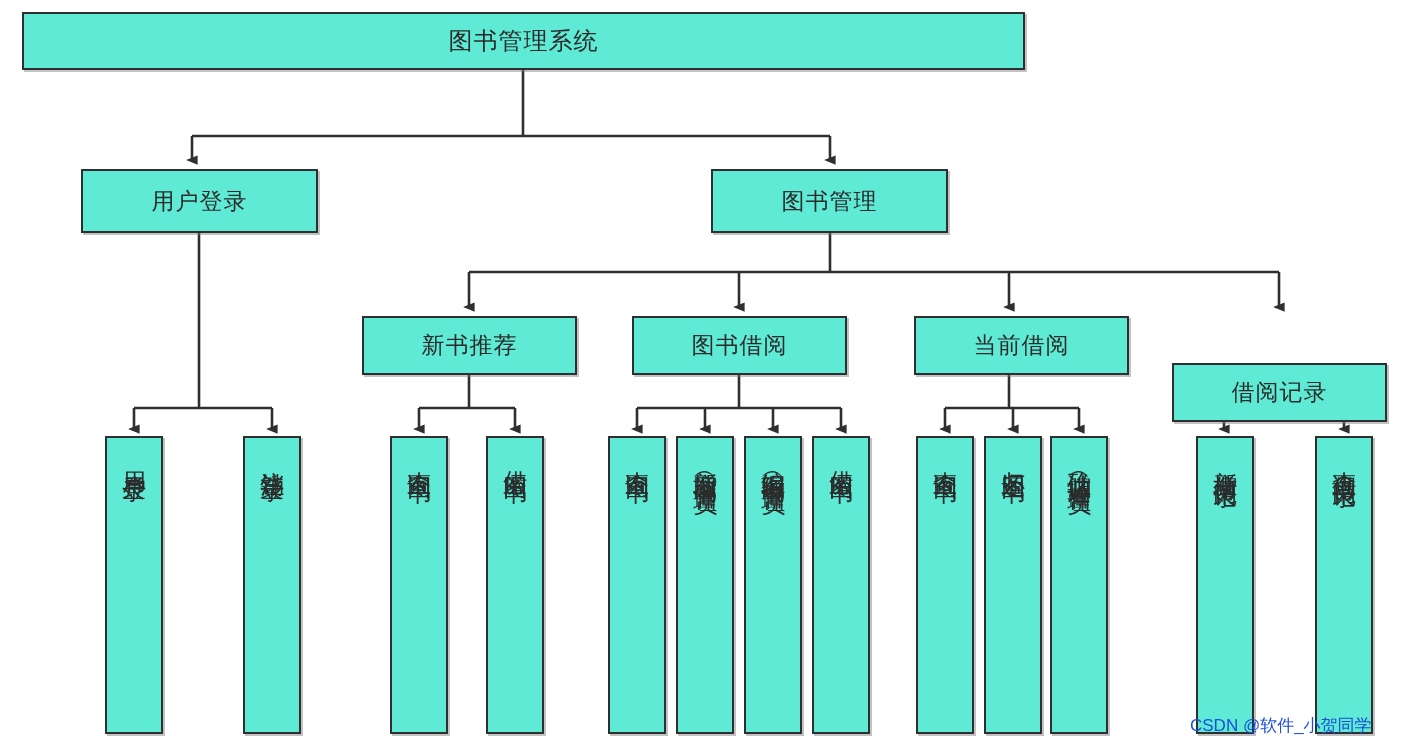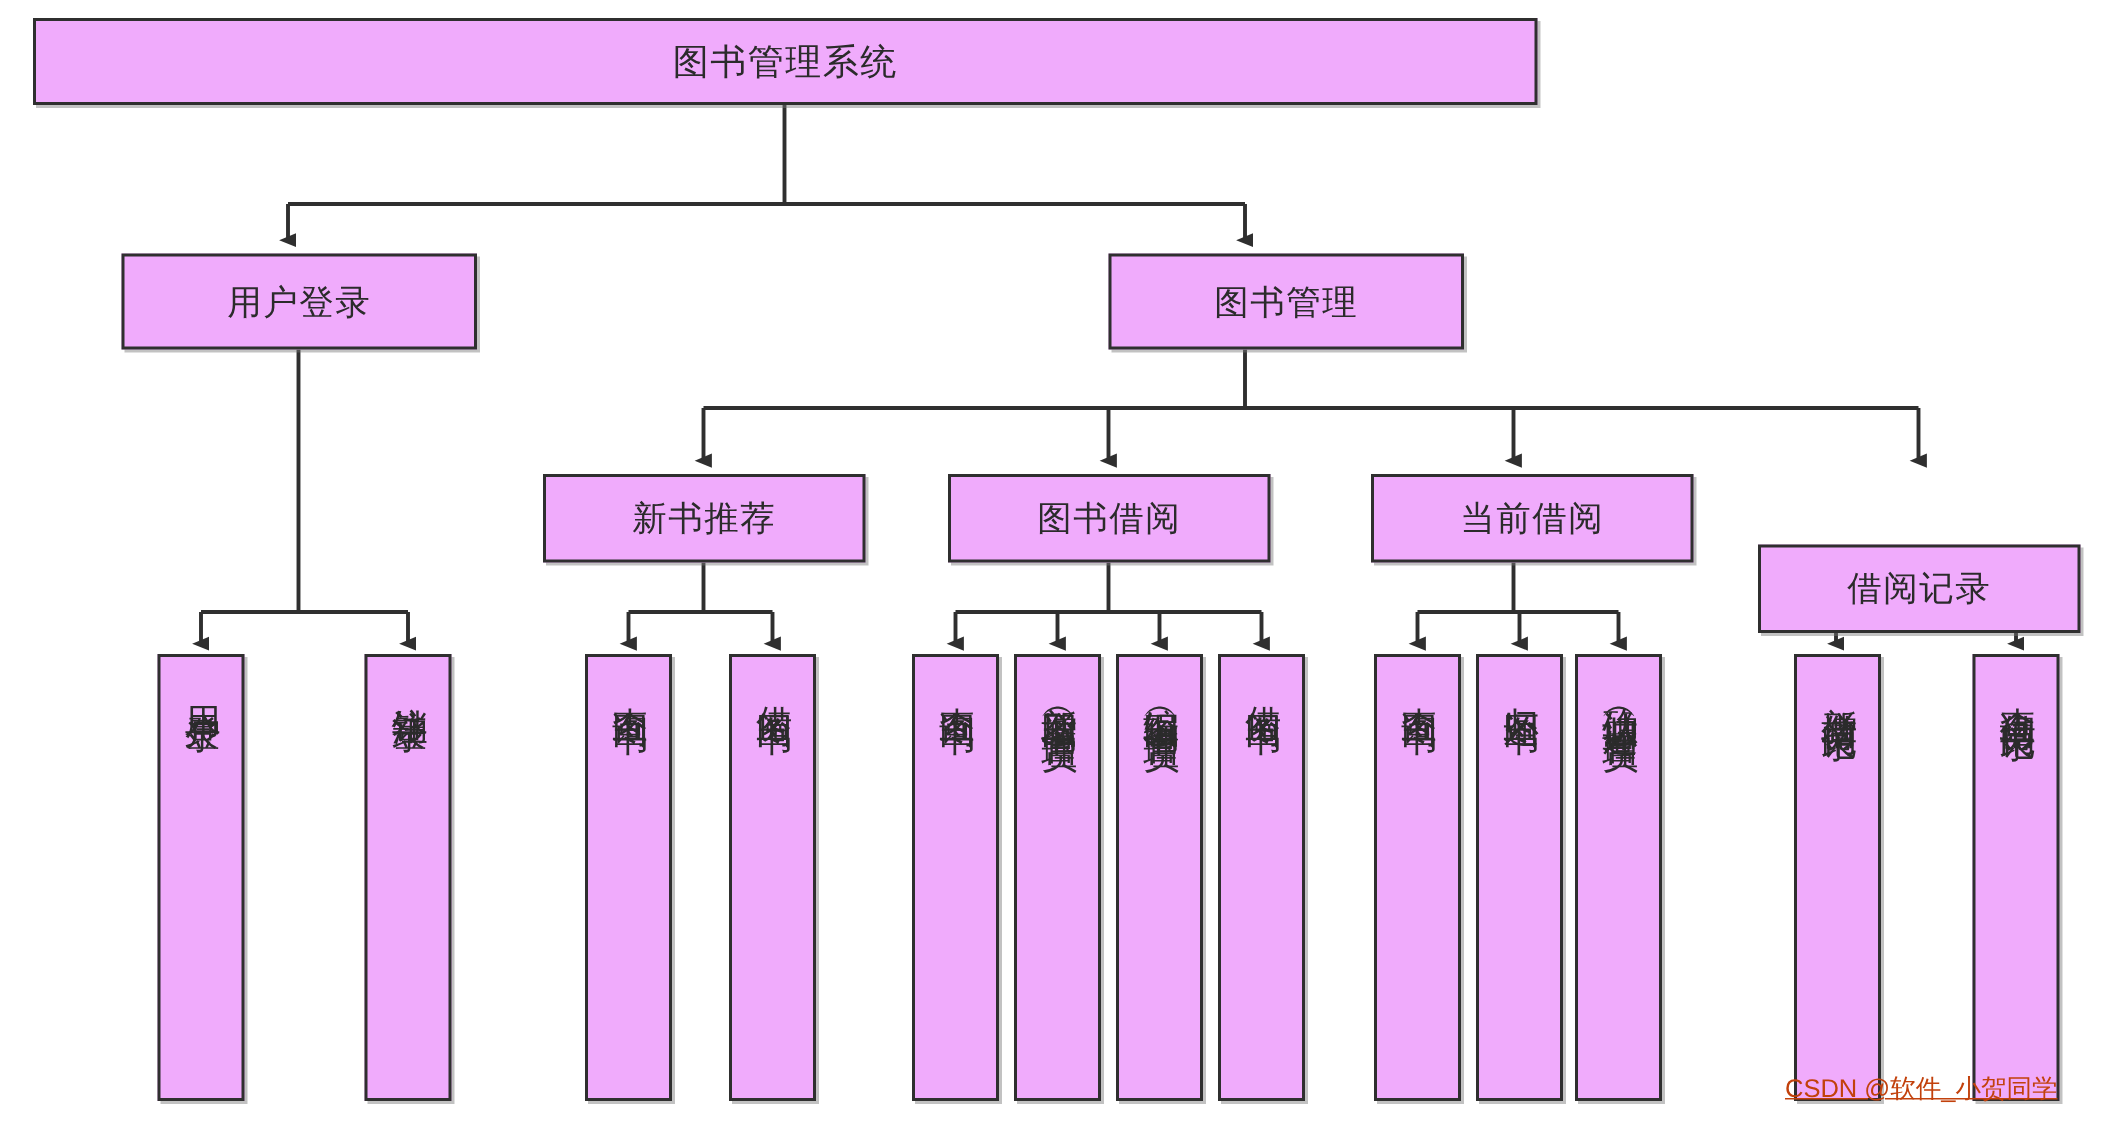--- a/index.html
+++ b/index.html
@@ -1,27 +1,27 @@
 <!DOCTYPE html>
 <html><head>
 <meta charset="utf-8">
 <style>
   html,body{margin:0;padding:0;background:#ffffff;}
   body{font-family:"Liberation Sans","DejaVu Sans",sans-serif;}
   #canvas{position:relative;width:1405px;height:747px;background:#ffffff;overflow:hidden;}
-  .node{position:absolute;box-sizing:border-box;background:#f0abfc;border:2.5px solid #2f2f2f;
+  .node{position:absolute;box-sizing:border-box;background:#5eead4;border:2.5px solid #2f2f2f;
         display:flex;align-items:center;justify-content:center;box-shadow:2px 2px 0 rgba(120,120,120,.45);}
   .node .lbl{color:#2b2b2b;letter-spacing:1px;white-space:nowrap;}
   .node.h .lbl{font-size:23px;}
   .node.root .lbl{font-size:24px;}
   .node.v{align-items:flex-start;padding-top:14px;}
   .node.v .lbl{writing-mode:vertical-rl;text-orientation:upright;font-size:24px;line-height:1.18;
                letter-spacing:3px;white-space:normal;}
   svg#wires{position:absolute;left:0;top:0;width:1405px;height:747px;pointer-events:none;}
-  #watermark{position:absolute;left:1190px;top:714px;font-size:17px;color:#c2410c;white-space:nowrap;text-decoration:underline;}
+  #watermark{position:absolute;left:1190px;top:714px;font-size:17px;color:#1d4ed8;white-space:nowrap;}
 </style>
 </head>
 <body>
 
 <div id="canvas">
 
   <svg id="wires" viewBox="0 0 1405 747">
     <defs>
       <marker id="ar" markerWidth="12" markerHeight="12" refX="5.2" refY="5.6" orient="auto" markerUnits="userSpaceOnUse">
         <path d="M0.6,0 L10,0 L5.3,11.5 Z" fill="#2f2f2f"></path>
@@ -71,21 +71,21 @@
     </g>
   </svg>
 
   <div class="node root" style="left:22px;top:12px;width:1003px;height:58px;">
     <span class="lbl">图书管理系统</span>
   </div>
 
   <div class="node h" style="left:81px;top:169px;width:237px;height:64px;">
     <span class="lbl">用户登录</span>
   </div>
-  <div class="node h" style="left:711px;top:169px;width:237px;height:64px;margin-left:28px;">
+  <div class="node h" style="left:711px;top:169px;width:237px;height:64px;">
     <span class="lbl">图书管理</span>
   </div>
 
   <div class="node h" style="left:362px;top:316px;width:215px;height:59px;">
     <span class="lbl">新书推荐</span>
   </div>
   <div class="node h" style="left:632px;top:316px;width:215px;height:59px;">
     <span class="lbl">图书借阅</span>
   </div>
   <div class="node h" style="left:902px;top:316px;width:215px;height:59px;margin-left:12px;">

